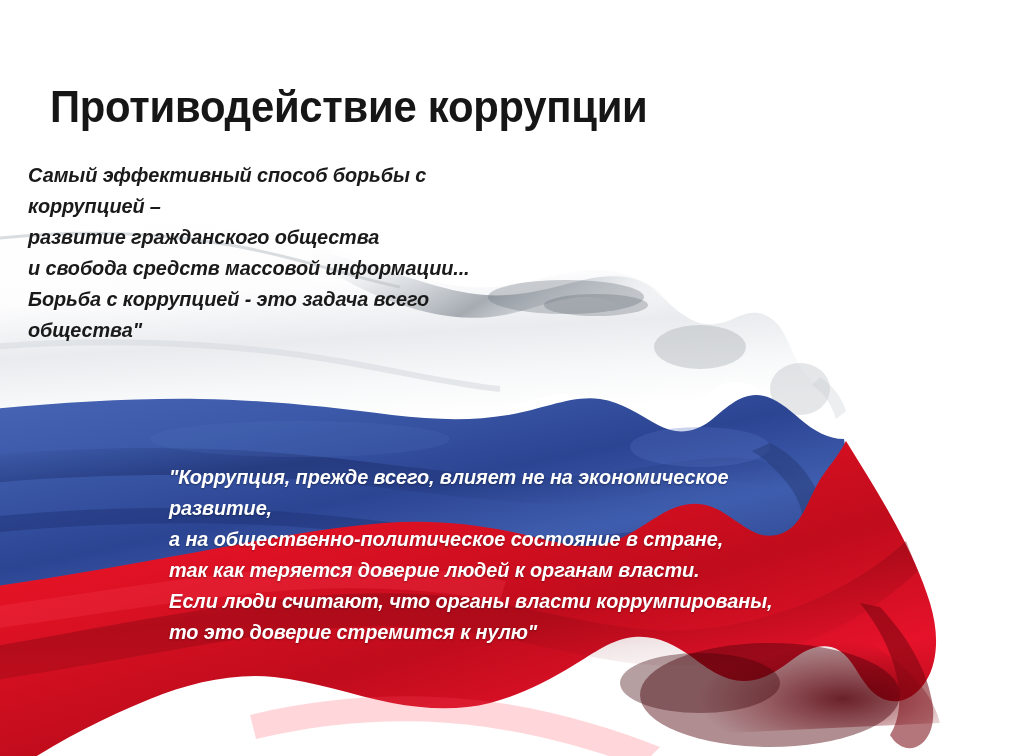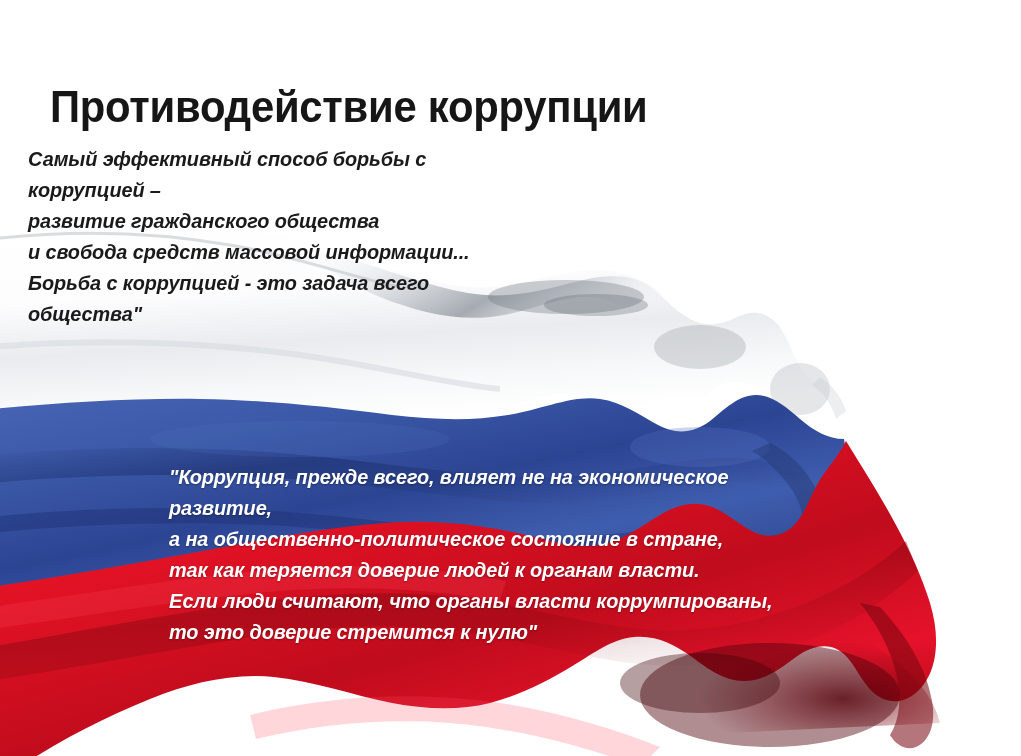--- a/index.html
+++ b/index.html
@@ -54,21 +54,21 @@
   }
   .quote-line {
     font-family: "Liberation Sans", sans-serif;
     font-weight: bold;
     font-style: italic;
     white-space: nowrap;
   }
 
   #quote-top {
     left: 28px;
-    top: 96px;
+    top: 112px;
   }
   #quote-top .quote-line {
     font-size: 20.5px;
     line-height: 31px;
     color: #1a1a1a;
     letter-spacing: -0.1px;
     transform: scaleX(0.97);
     transform-origin: left center;
   }
 

